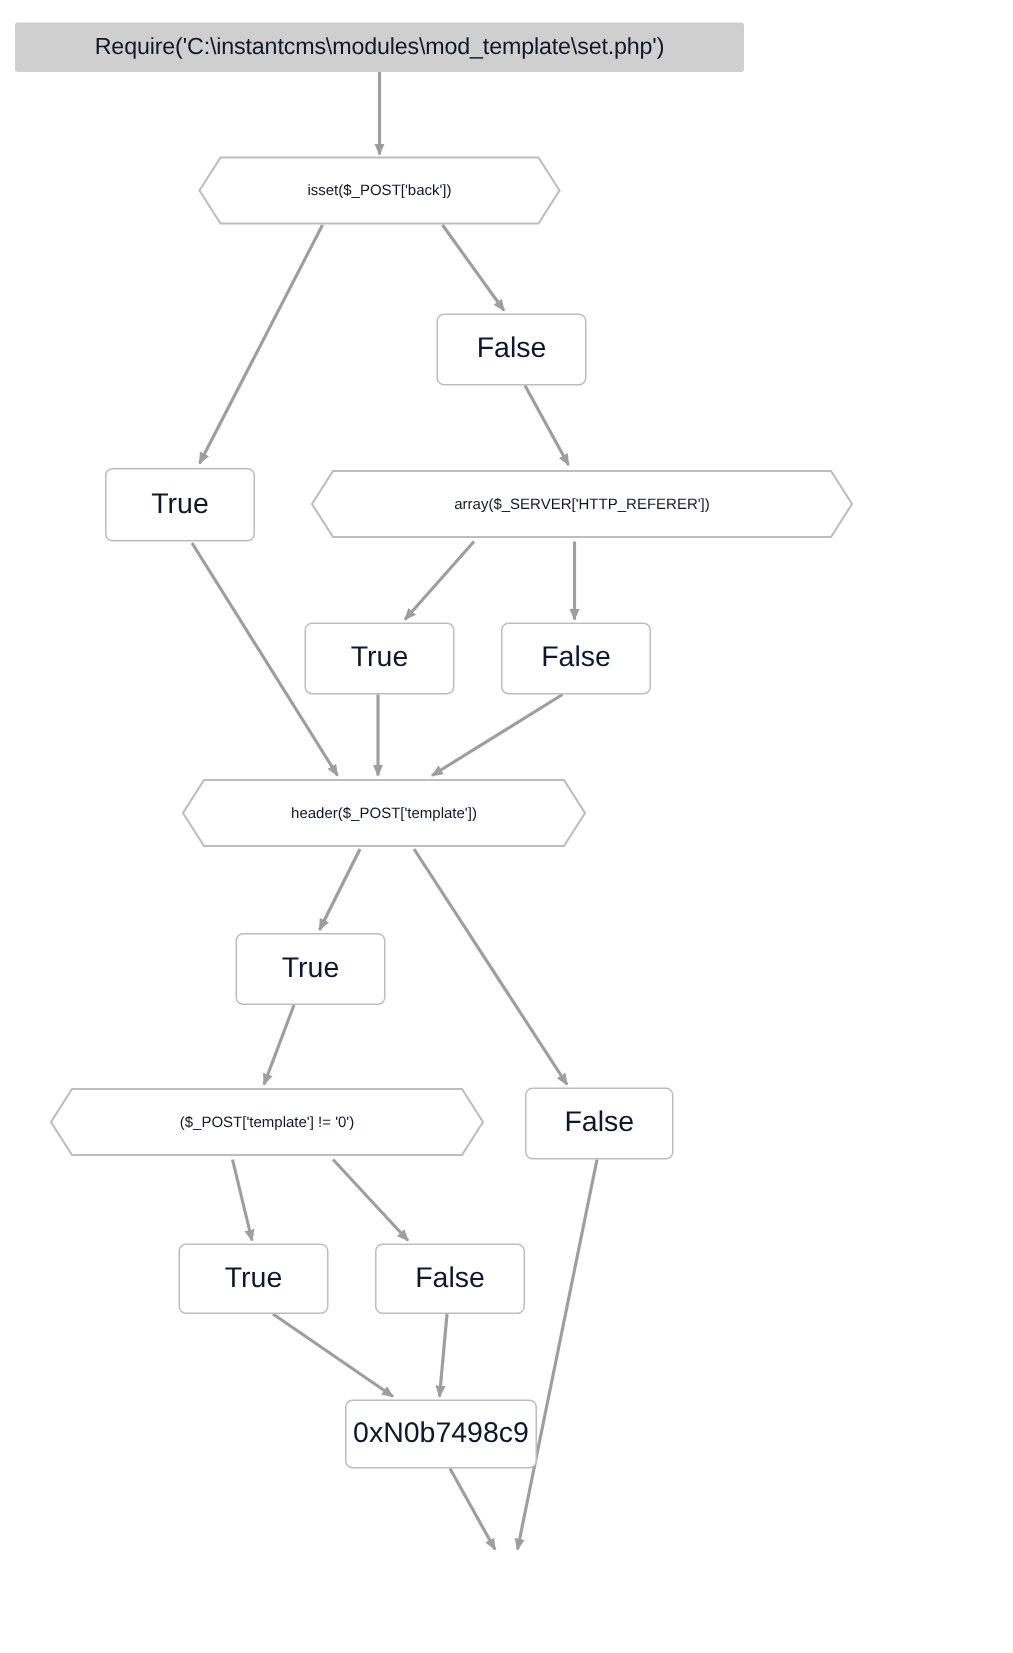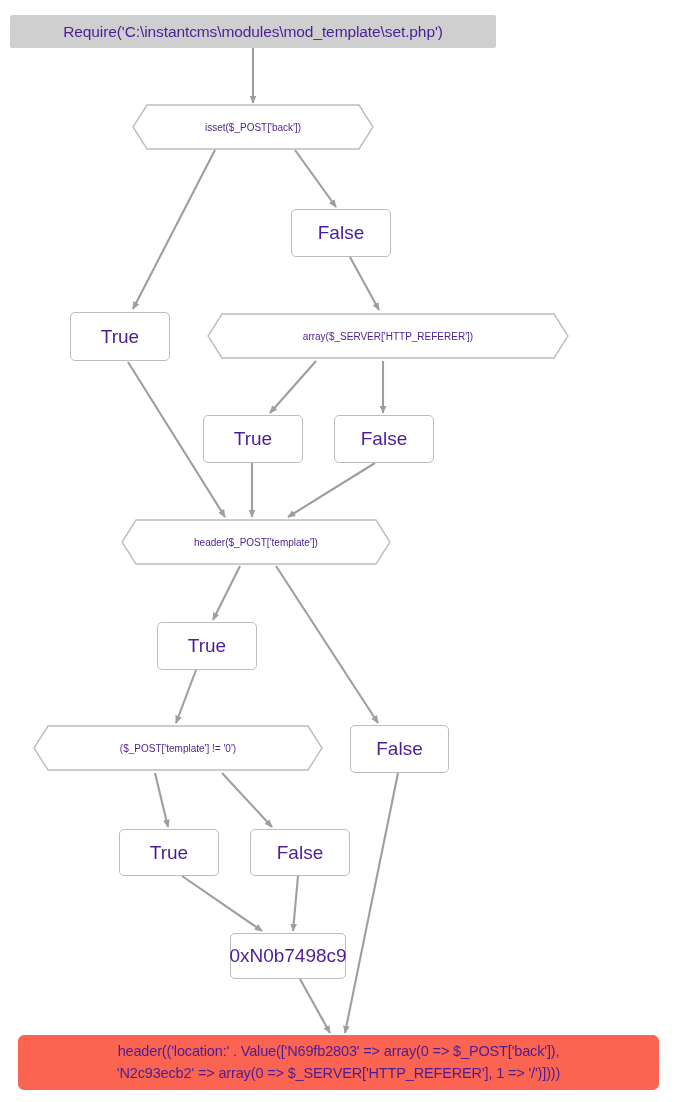--- a/index.html
+++ b/index.html
@@ -30,21 +30,21 @@
     height: 1102px;
     pointer-events: none;
   }
   .node {
     position: absolute;
     box-sizing: border-box;
     display: flex;
     align-items: center;
     justify-content: center;
     text-align: center;
-    color: #4c1d95;
+    color: #0f172a;
     white-space: nowrap;
   }
   
   .node-rect {
     border: 1px solid #bdbdbd;
     border-radius: 5px;
     background: #ffffff;
     font-size: 19px;
   }
   
@@ -198,22 +198,18 @@
   </div>
 
   <div class="node node-rect" style="left:119px; top:829px; width:100px; height:47px;">
     <span>True</span>
   </div>
 
   <div class="node node-rect" style="left:250px; top:829px; width:100px; height:47px;">
     <span>False</span>
   </div>
 
-  <div class="node node-rect" style="left:230px; top:933px; width:116px; height:46px;">
+  <div class="node node-rect" style="left:230px; top:933px; width:128px; height:46px;">
     <span>0xN0b7498c9</span>
   </div>
 
-  <div class="node node-terminal" style="left:18px; top:1035px; width:641px; height:55px;">
-    <span class="line">header(('location:' . Value(['N69fb2803' =&gt; array(0 =&gt; $_POST['back']),</span>
-    <span class="line">'N2c93ecb2' =&gt; array(0 =&gt; $_SERVER['HTTP_REFERER'], 1 =&gt; '/')])))</span>
-  </div>
 
 </div>
 
 </body></html>

